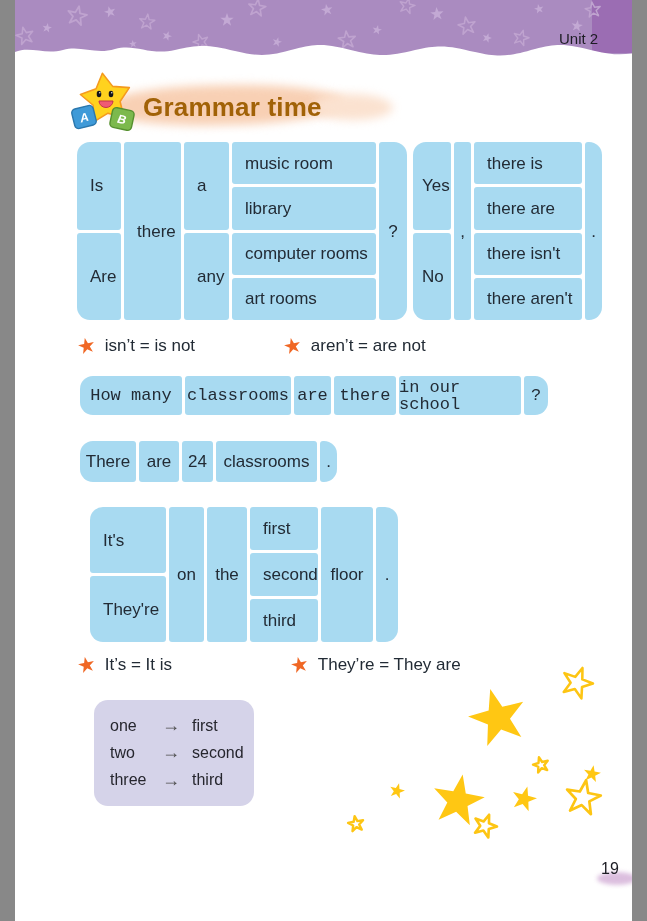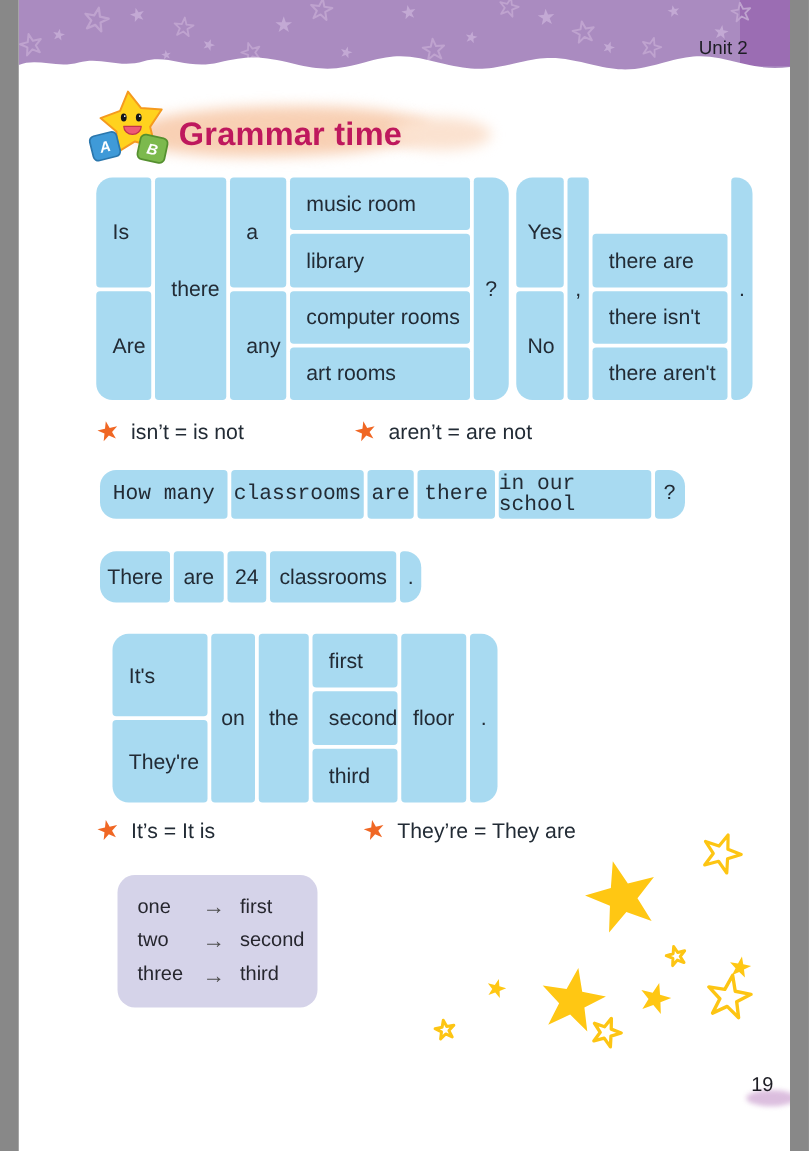--- a/index.html
+++ b/index.html
@@ -13,21 +13,21 @@
   #band{position:absolute;left:0;top:0;width:647px;height:58px;background:#aa8bc0;}
   #band-tab{position:absolute;right:0;top:0;width:40px;height:53px;background:#9b6db3;}
   #band-stars{position:absolute;left:0;top:0;width:647px;height:58px;}
   #band-wave{position:absolute;left:0;top:40px;width:647px;height:22px;}
   #unit-label{position:absolute;left:544px;top:30px;font-size:15px;color:#1d1d24;}
   
   .swash{position:absolute;background:#f8d0b4;filter:blur(5px);border-radius:45% 55% 50% 50%;}
   #swash1{left:92px;top:85px;width:238px;height:40px;transform:rotate(-1.5deg);}
   #swash2{left:298px;top:94px;width:80px;height:26px;background:#fbe2d0;}
   #mascot{position:absolute;left:54px;top:71px;width:74px;height:64px;}
-  #page-title{position:absolute;left:128px;top:92px;font-size:26px;font-weight:bold;color:#be185d;letter-spacing:.2px;}
+  #page-title{position:absolute;left:128px;top:92px;font-size:26px;font-weight:bold;color:#a16207;letter-spacing:.2px;}
   
   .tbl{position:absolute;display:grid;gap:3px;}
   .c{background:#a8daf1;border-radius:3px;display:flex;align-items:center;
      padding-left:13px;font-size:17px;color:#222b35;line-height:1;}
   .ctr{justify-content:center;padding-left:0;}
   .rtl{border-top-left-radius:13px;text-align:center;} .rbl{border-bottom-left-radius:13px;}
   .rtr{border-top-right-radius:13px;} .rbr{border-bottom-right-radius:13px;}
   #q-table{left:62px;top:142px;width:330px;height:178px;
      grid-template-columns:44px 57px 45px 144px 1fr;grid-template-rows:repeat(4,1fr);}
   #a-table{left:398px;top:142px;width:189px;height:178px;
@@ -132,20 +132,21 @@
     <div class="c" style="grid-area:2/4/3/5">library</div>
     <div class="c" style="grid-area:3/4/4/5">computer rooms</div>
     <div class="c" style="grid-area:4/4/5/5">art rooms</div>
     <div class="c ctr rtr rbr" style="grid-area:1/5/5/6">?</div>
   </div>
 
   <div id="a-table" class="tbl">
     <div class="c rtl" style="grid-area:1/1/3/2;padding-left:9px">Yes</div>
     <div class="c rbl" style="grid-area:3/1/5/2;padding-left:9px">No</div>
     <div class="c ctr" style="grid-area:1/2/5/3">,</div>
+    <div class="c" style="grid-area:1/3/2/4">there is</div>
     <div class="c" style="grid-area:2/3/3/4">there are</div>
     <div class="c" style="grid-area:3/3/4/4">there isn't</div>
     <div class="c" style="grid-area:4/3/5/4">there aren't</div>
     <div class="c ctr rtr rbr" style="grid-area:1/4/5/5">.</div>
   </div>
 
   <div id="note-isnt" class="note">
     <span class="bstar">★</span>
     <span>isn’t = is not</span>
   </div>

